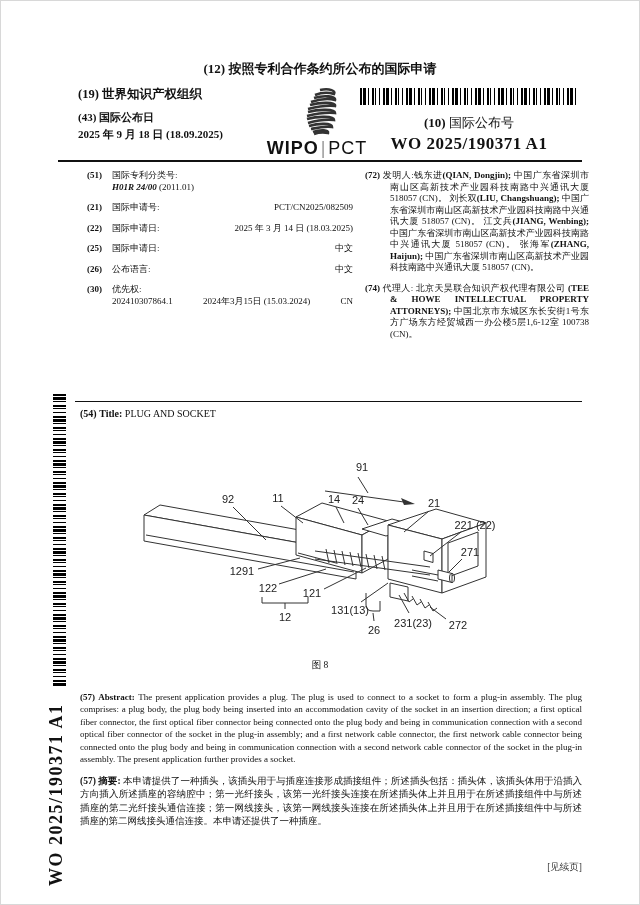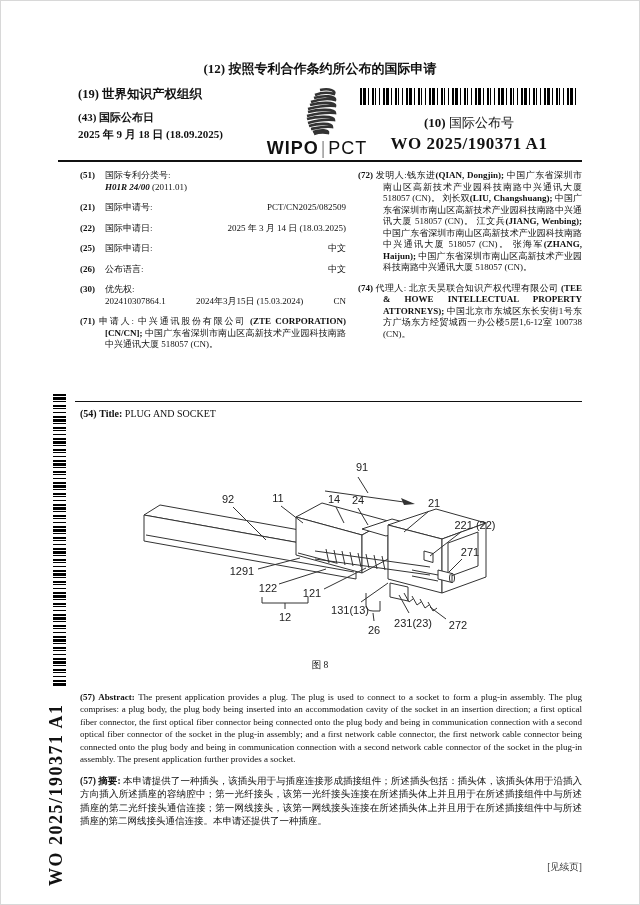--- a/index.html
+++ b/index.html
@@ -26,21 +26,21 @@
     background:repeating-linear-gradient(90deg,#000 0 2px,#fff 2px 3px,#000 3px 6px,
       #fff 6px 8px,#000 8px 9px,#fff 9px 12px,#000 12px 14px,#fff 14px 15px,
       #000 15px 16px,#fff 16px 19px,#000 19px 20px,#fff 20px 23px);}
   .pubno-label{margin-top:9px;font-size:13px;}
   .pubno-value{margin-top:2px;font-size:17px;font-weight:700;letter-spacing:.5px;}
   .rule1{position:absolute;top:160px;left:58px;width:524px;border-top:2.5px solid #111;}
 
   
   .columns{position:absolute;top:170px;left:80px;width:502px;display:flex;gap:12px;
            font-size:9px;line-height:11.5px;}
-  .colL{width:266px;flex:none;}
+  .colL{width:266px;flex:none;margin-left:7px;}
   .colR{width:224px;flex:none;}
   .num{font-weight:700;}
   .brow{display:flex;margin-bottom:9px;}
   .brow .num{width:25px;flex:none;}
   .brow .body{flex:1;}
   .kv{display:flex;}
   .kv .val{margin-left:auto;text-align:right;}
   .ipc-code{font-weight:700;font-style:italic;}
   .prio-line{display:flex;justify-content:space-between;}
   .hang{padding-left:25px;text-indent:-25px;text-align:justify;margin:0 0 9px 0;}
@@ -152,24 +152,20 @@
         <div class="body">
           <div>优先权:</div>
           <div class="prio-line">
             <span>202410307864.1</span>
             <span>2024年3月15日 (15.03.2024)</span>
             <span>CN</span>
           </div>
         </div>
       </div>
 
-      <p class="hang">
-        <span class="num">(71)</span>
-        <span>申请人: </span><span>中兴通讯股份有限公司 </span><b>(ZTE CORPORATION) </b><b>[CN/CN]; </b><span>中国广东省深圳市南山区高新技术产业园科技南路中兴通讯大厦 518057 (CN)。</span>
-      </p>
     </div>
 
     <div class="colR">
       <p class="hang">
         <span class="num">(72)</span>
         <span>发明人:</span><span>钱东进</span><b>(QIAN, Dongjin); </b><span>中国广东省深圳市南山区高新技术产业园科技南路中兴通讯大厦 518057 (CN)。 </span><span>刘长双</span><b>(LIU, Changshuang); </b><span>中国广东省深圳市南山区高新技术产业园科技南路中兴通讯大厦 518057 (CN)。 </span><span>江文兵</span><b>(JIANG, Wenbing); </b><span>中国广东省深圳市南山区高新技术产业园科技南路中兴通讯大厦 518057 (CN)。 </span><span>张海军</span><b>(ZHANG, Haijun); </b><span>中国广东省深圳市南山区高新技术产业园科技南路中兴通讯大厦 518057 (CN)。</span>
       </p>
       <p class="hang">
         <span class="num">(74)</span>
         <span>代理人: </span><span>北京天昊联合知识产权代理有限公司 </span><b>(TEE &amp; HOWE INTELLECTUAL PROPERTY ATTORNEYS); </b><span>中国北京市东城区东长安街1号东方广场东方经贸城西一办公楼5层1,6-12室 100738 (CN)。</span>

